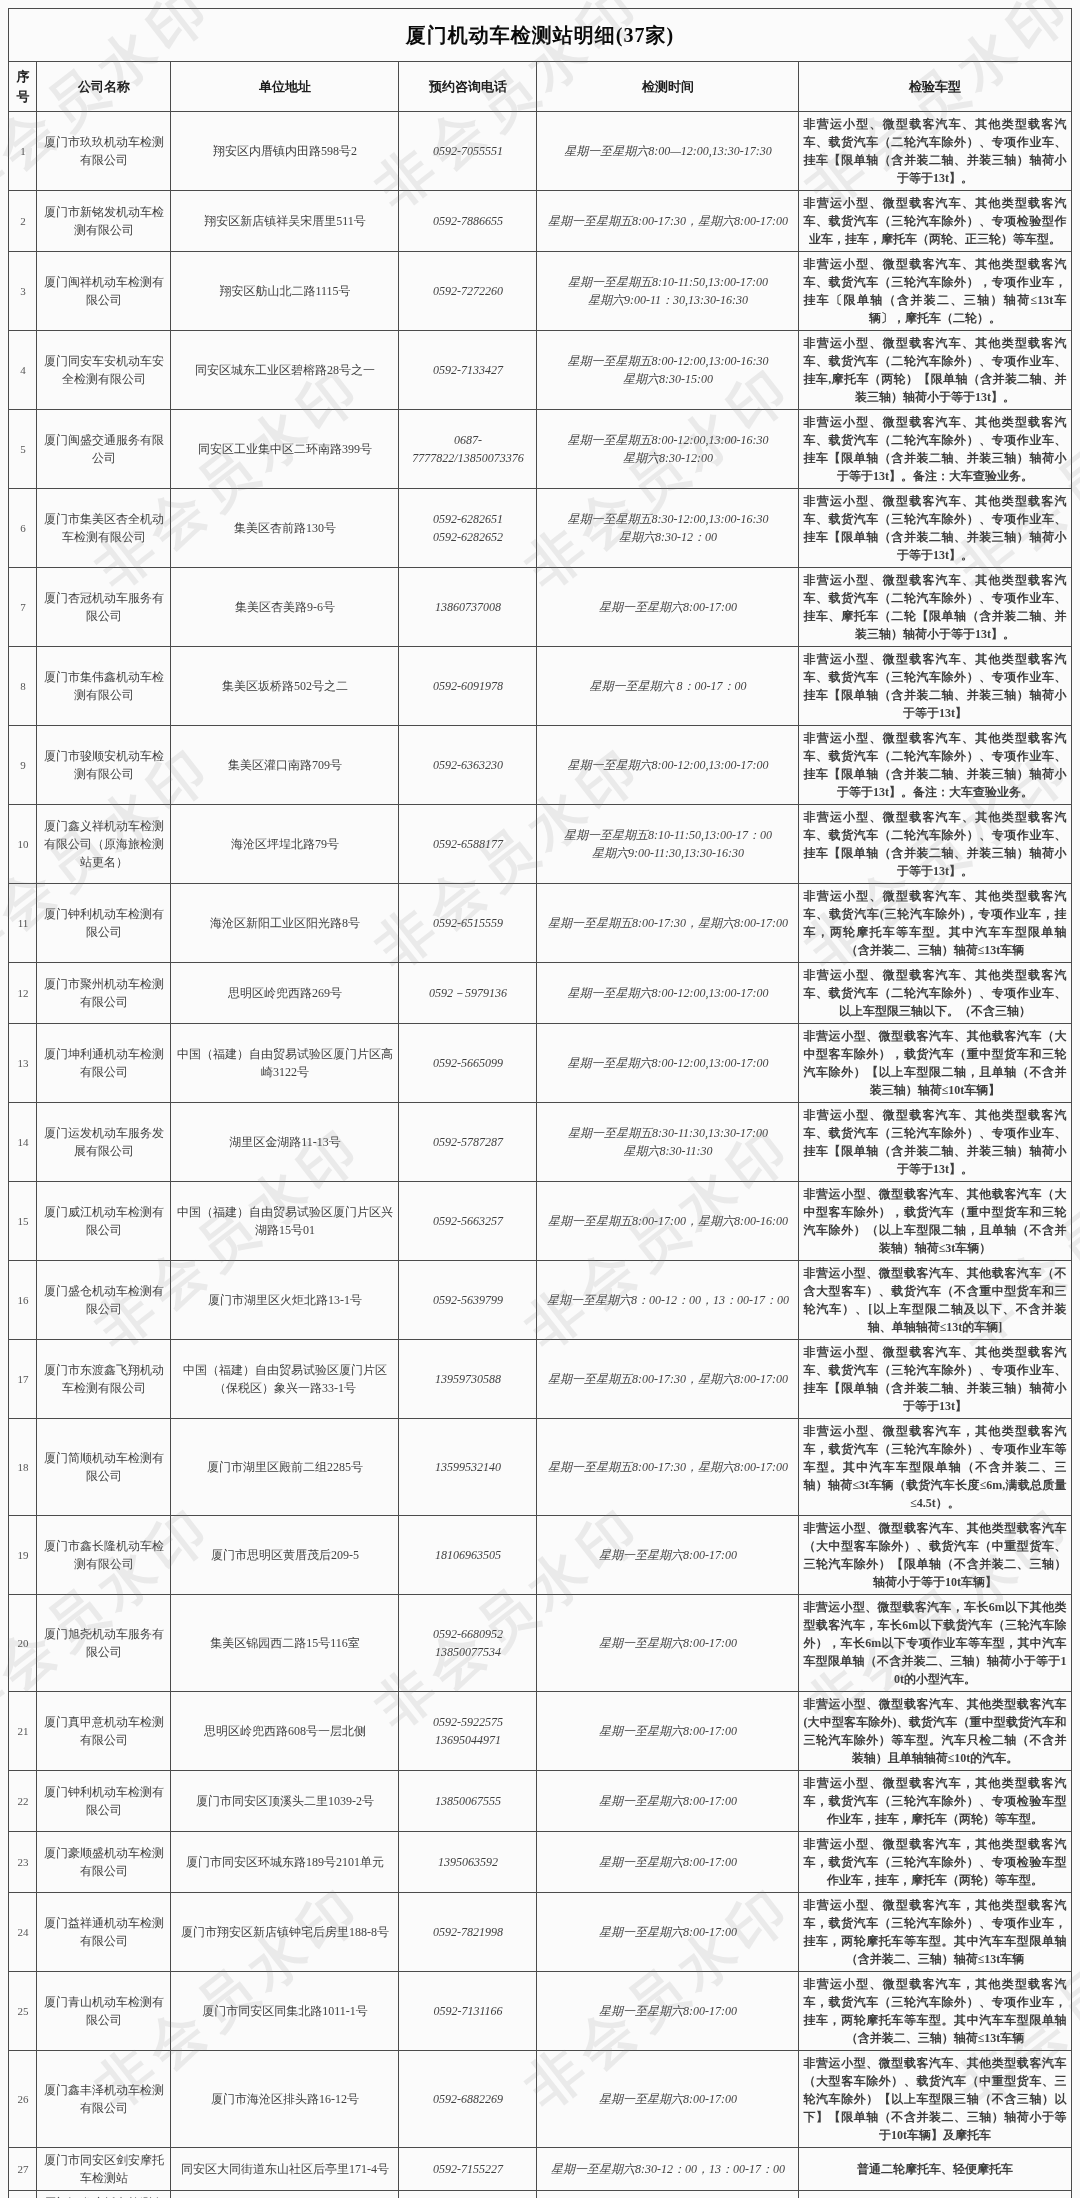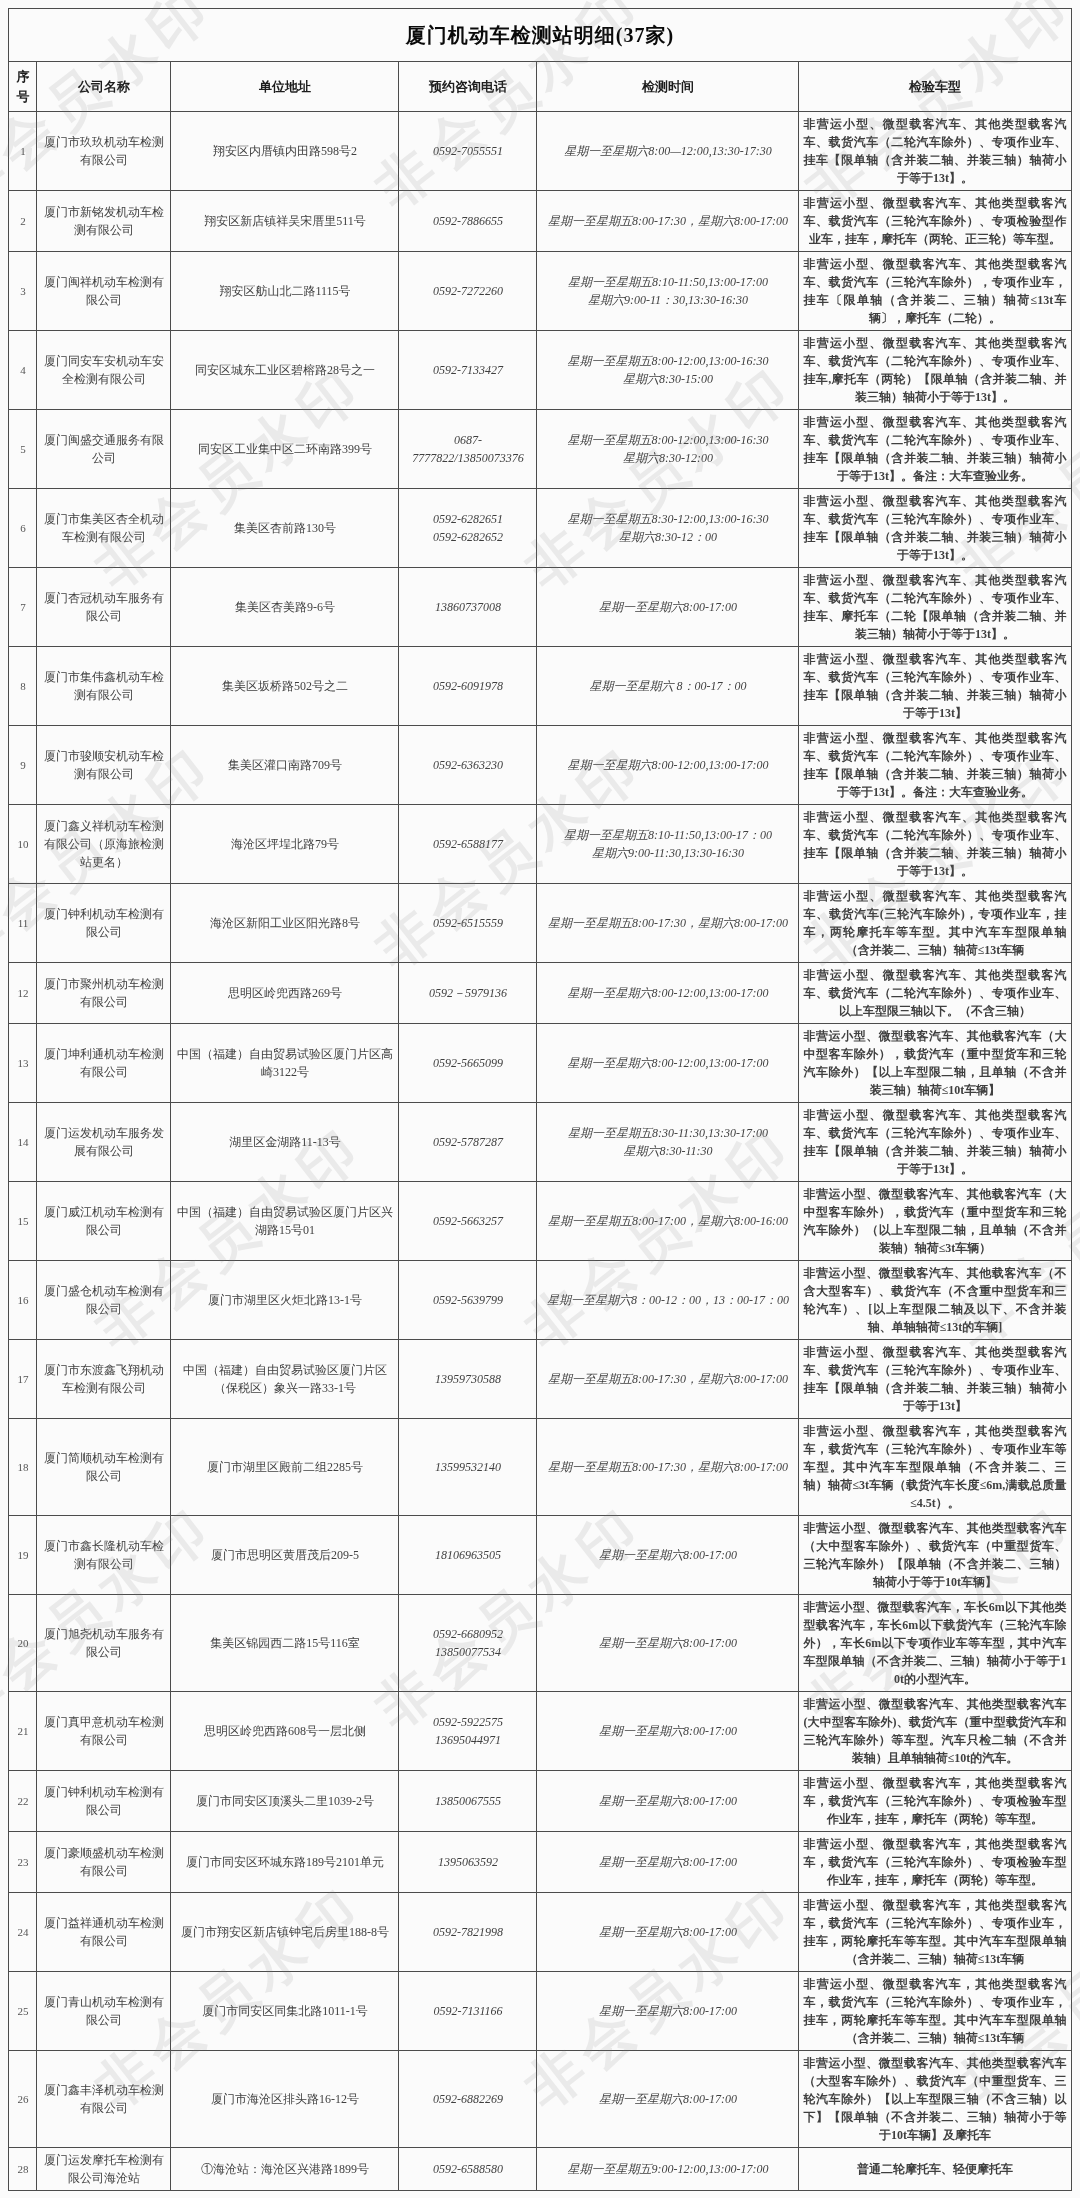--- a/index.html
+++ b/index.html
@@ -291,20 +291,28 @@
           <td class="pre">星期一至星期六8:00-17:00</td>
           <td class="vehicles">非营运小型、微型载客汽车，其他类型载客汽车，载货汽车（三轮汽车除外）、专项作业车，挂车，两轮摩托车等车型。其中汽车车型限单轴（含并装二、三轴）轴荷≤13t车辆</td>
         </tr>
         <tr>
           <td class="idx">26</td>
           <td>厦门鑫丰泽机动车检测有限公司</td>
           <td>厦门市海沧区排头路16-12号</td>
           <td class="pre">0592-6882269</td>
           <td class="pre">星期一至星期六8:00-17:00</td>
           <td class="vehicles">非营运小型、微型载客汽车、其他类型载客汽车（大型客车除外）、载货汽车（中重型货车、三轮汽车除外）【以上车型限三轴（不含三轴）以下】【限单轴（不含并装二、三轴）轴荷小于等于10t车辆】及摩托车</td>
+        </tr>
+        <tr>
+          <td class="idx">27</td>
+          <td>厦门市同安区剑安摩托车检测站</td>
+          <td>同安区大同街道东山社区后亭里171-4号</td>
+          <td class="pre">0592-7155227</td>
+          <td class="pre">星期一至星期六8:30-12：00，13：00-17：00</td>
+          <td class="vehicles">普通二轮摩托车、轻便摩托车</td>
         </tr>
         <tr>
           <td class="idx">28</td>
           <td>厦门运发摩托车检测有限公司海沧站</td>
           <td>①海沧站：海沧区兴港路1899号</td>
           <td class="pre">0592-6588580</td>
           <td class="pre">星期一至星期五9:00-12:00,13:00-17:00</td>
           <td class="vehicles">普通二轮摩托车、轻便摩托车</td>
         </tr>
       </tbody>

